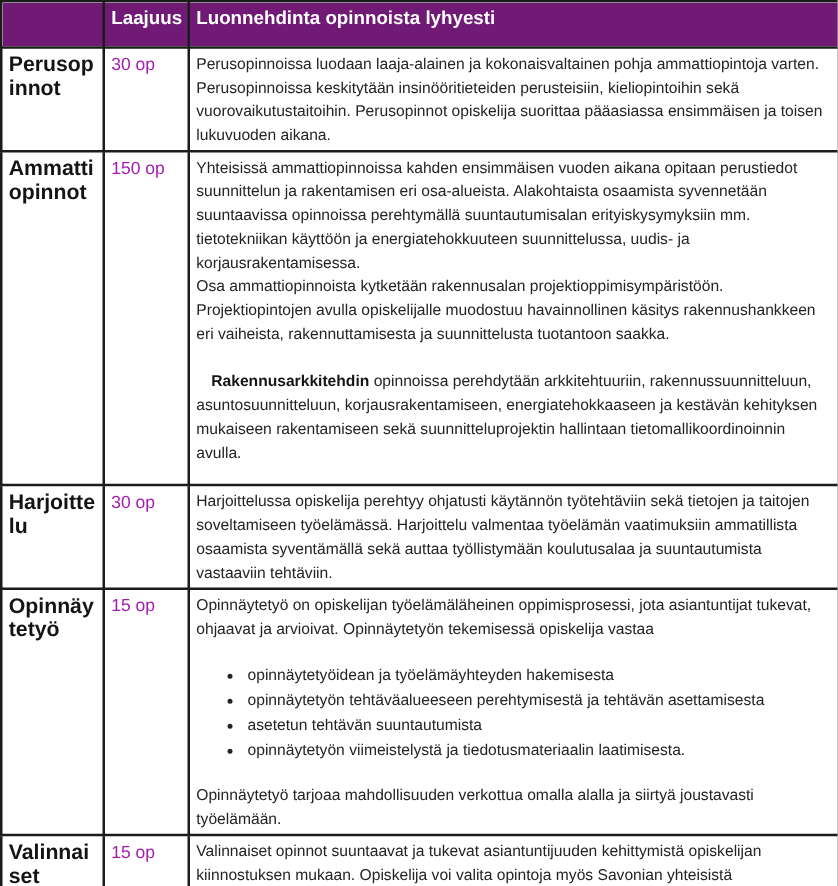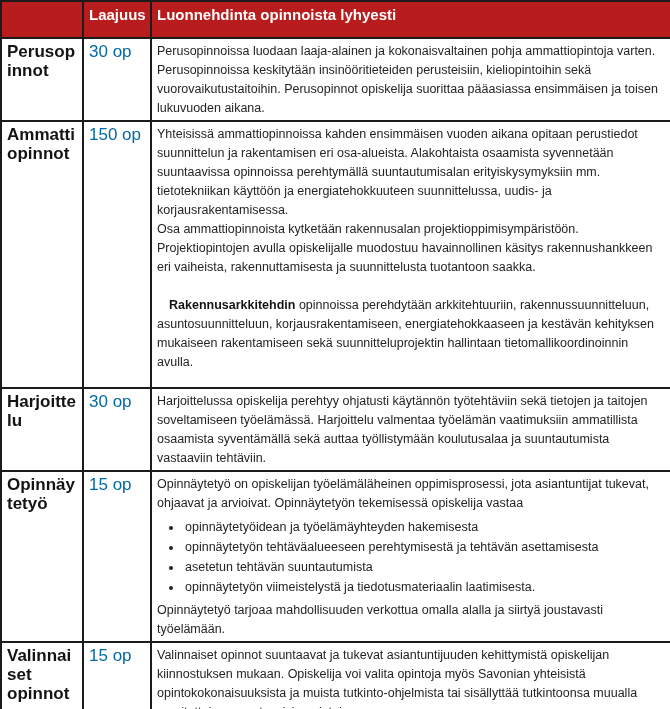--- a/index.html
+++ b/index.html
@@ -28,21 +28,21 @@
     box-sizing: border-box;
     padding: 3px 5px 2px 5px;
     line-height: 19px;
     overflow: hidden;
   }
   col.c-label  { width: 82px; }
   col.c-extent { width: 68px; }
   col.c-desc   { width: 520px; }
 
   thead th {
-    background: #b91c1c;
+    background: #701a75;
     color: #ffffff;
     font-weight: bold;
     font-size: 15px;
     text-align: left;
     padding-top: 6px;
     padding-left: 7px;
   }
   tr.r-header      { height: 37px; }
   tr.r-perus       { height: 80px; }
   tr.r-ammatti     { height: 267px; }
@@ -53,32 +53,32 @@
 
   td.label-cell {
     font-weight: bold;
     color: #141414;
     font-size: 17px;
     overflow-wrap: break-word;
     word-break: break-word;
     line-height: 20px;
   }
   td.extent-cell {
-    font-size: 17px;
-    color: #0369a1;
+    font-size: 14px;
+    color: #a21caf;
   }
   td.desc-cell p {
     margin: 0;
     padding: 0;
   }
   td.desc-cell .spacer-line {
     height: 19px;
   }
   td.desc-cell ul {
-    margin: 4px;
+    margin: 17px;
     padding-left: 22px;
     list-style-type: disc;
   }
   td.desc-cell li {
     line-height: 20px;
     padding-left: 2px;
   }
   .bold-leadin {
     font-weight: bold;
     color: #141414;

